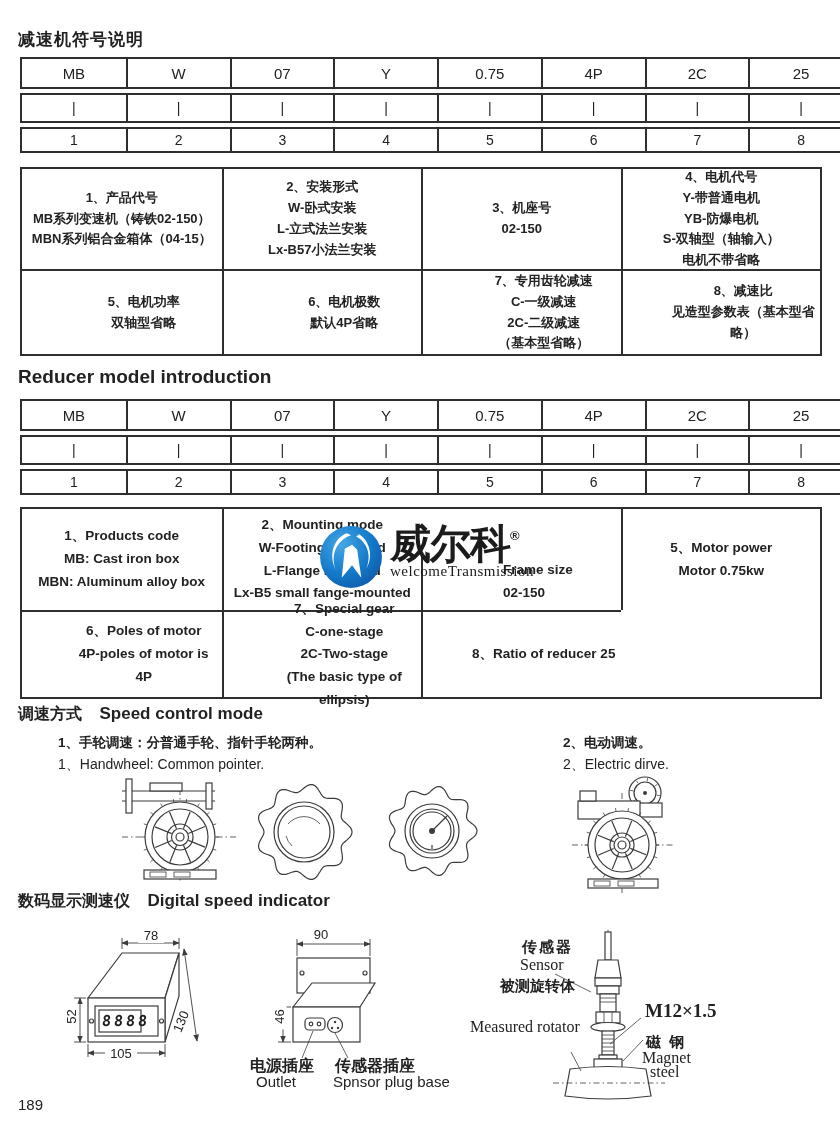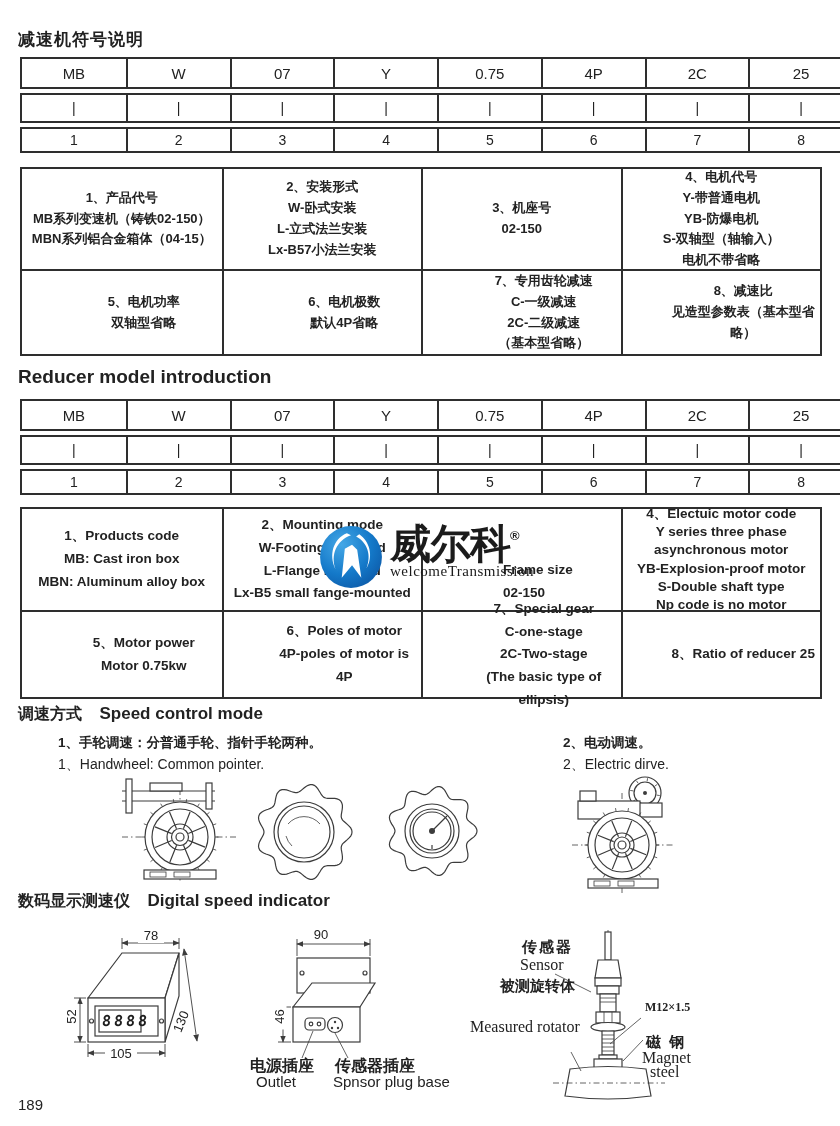--- a/index.html
+++ b/index.html
@@ -44,21 +44,21 @@
   .thin{fill:none;stroke:#3c3c3c;stroke-width:0.8;}
   .dash{stroke-dasharray:6 3 1.5 3;}
   .dim{stroke:#3c3c3c;stroke-width:0.9;fill:none;}
   .dim-label{position:absolute;font-size:13px;color:#222;text-align:center;background:#fff;padding:0 1px;line-height:15px;}
   .rot90{transform:rotate(-90deg);}
   .seg-digits{position:absolute;font-family:"DejaVu Sans Mono",monospace;font-weight:bold;
               letter-spacing:3px;font-size:15px;color:#1d1d1d;transform:skewX(-6deg);}
   .lbl-cn{position:absolute;font-size:16px;font-weight:bold;}
   .lbl-en{position:absolute;font-size:15px;}
   .lbl-serif{position:absolute;font-family:"Liberation Serif","DejaVu Serif",serif;font-size:16px;}
-  .lbl-serif-b{position:absolute;font-family:"Liberation Serif","DejaVu Serif",serif;font-size:12px;font-weight:bold;}
+  .lbl-serif-b{position:absolute;font-family:"Liberation Serif","DejaVu Serif",serif;font-size:19px;font-weight:bold;}
   .pgnum{position:absolute;left:18px;top:1096px;font-size:15px;}
 </style>
 </head>
 <body>
 
 <div class="page">
 
   <div class="abs ttl-cn" style="left:18px;top:28px;">减速机符号说明</div>
 
   <div class="code-table" style="top:57px;">
@@ -159,26 +159,20 @@
   <div class="exp-table en-tab" style="top:507px;grid-template-rows:101px 87px;">
     <div>1、Products code
 MB: Cast iron box
 MBN: Aluminum alloy box</div>
     <div>2、Mounting mode
 W-Footing mounted
 L-Flange mounted
 Lx-B5 small fange-mounted</div>
     <div class="align-left">Frame size
 02-150</div>
-    <div class="tight">4、Electuic motor code
-Y series three phase
-asynchronous motor
-YB-Explosion-proof motor
-S-Double shaft type
-Np code is no motor</div>
     <div>5、Motor power
 Motor 0.75kw</div>
     <div>6、Poles of motor
 4P-poles of motor is 4P</div>
     <div>7、Special gear
 C-one-stage
 2C-Two-stage
 (The basic type of ellipsis)</div>
     <div>8、Ratio of reducer 25</div>
   </div>

